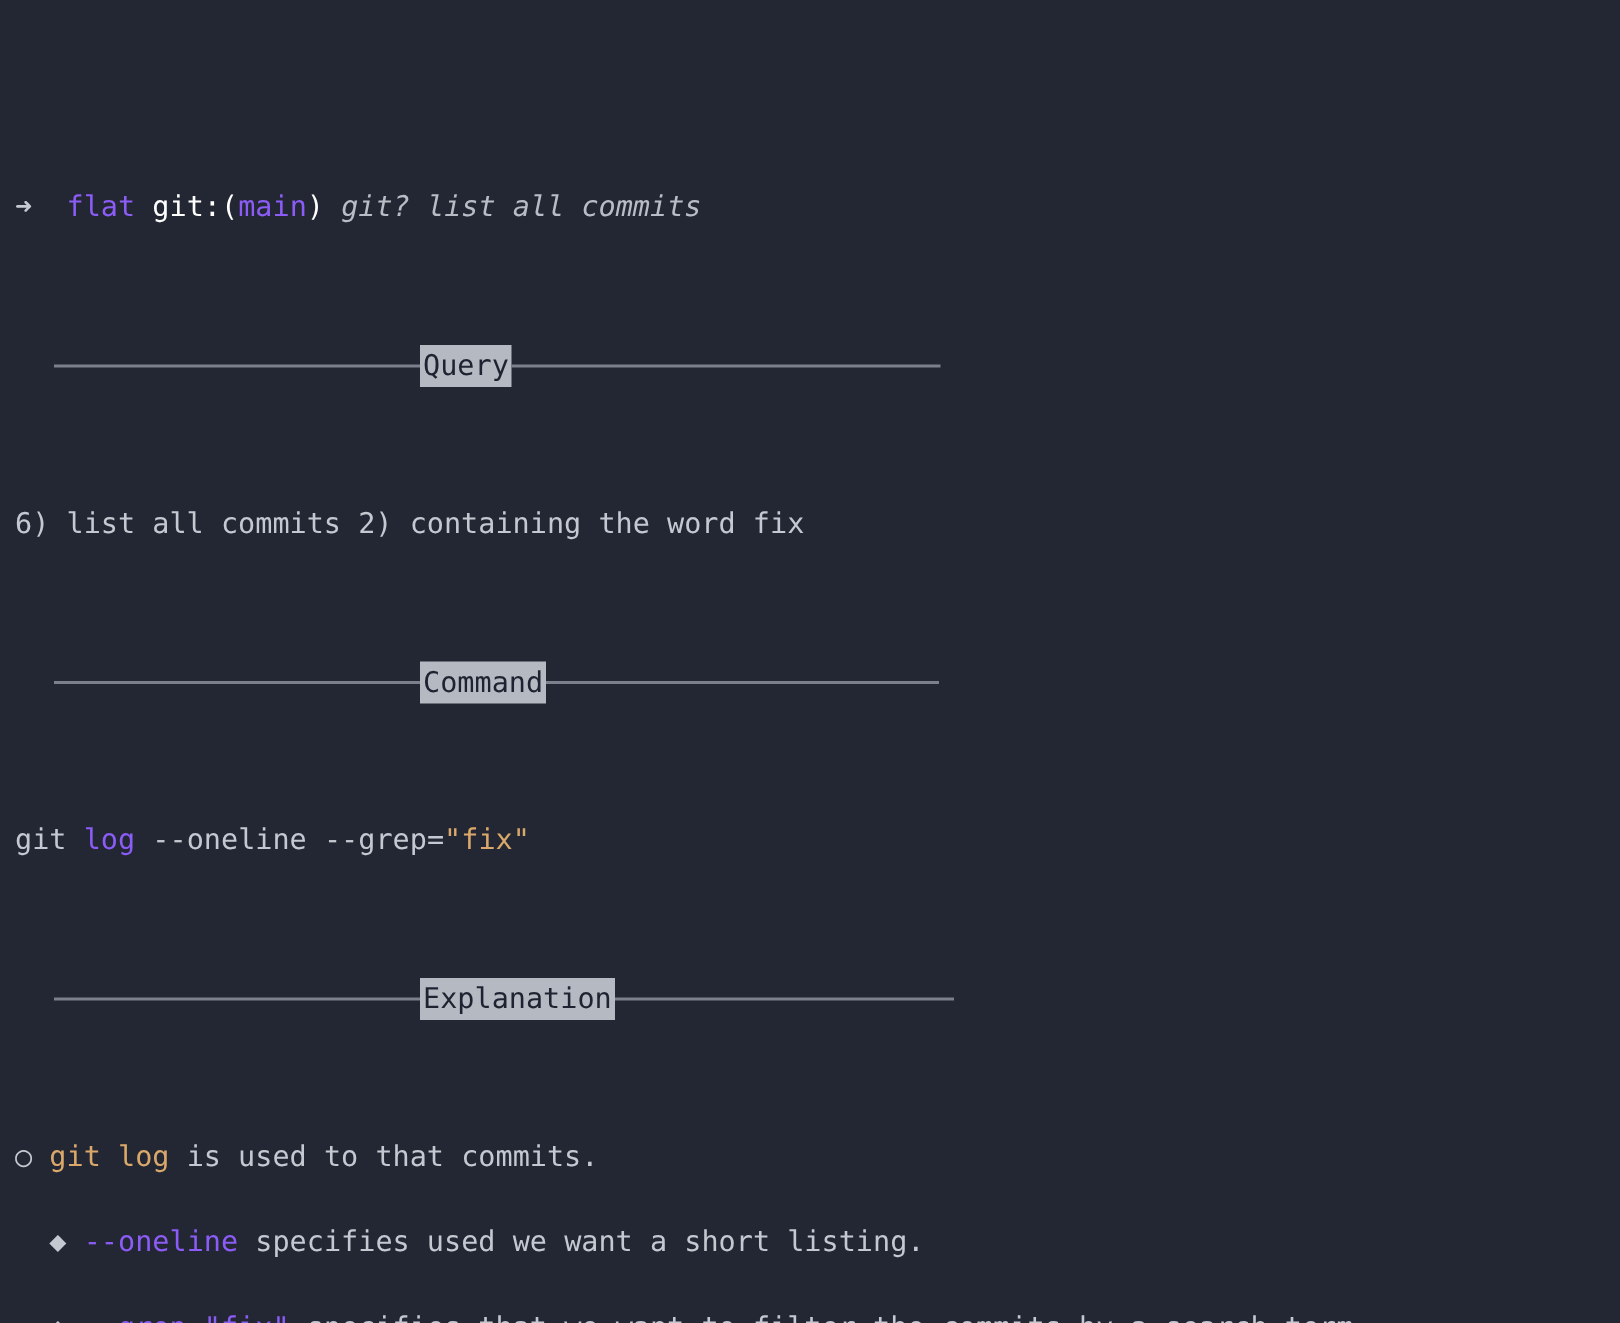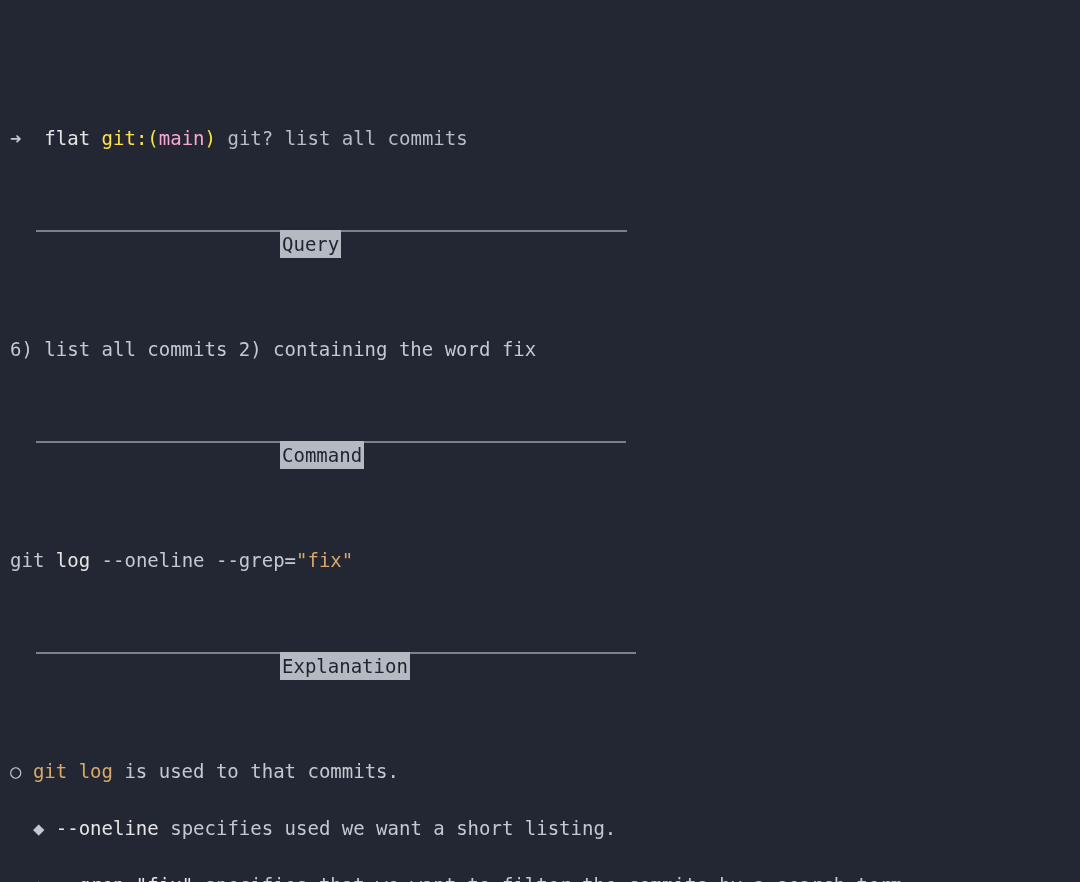--- a/index.html
+++ b/index.html
@@ -7,28 +7,29 @@
       background: #232733;
       color: #c4c8d0;
       font-family: 'Menlo', 'Monaco', 'Consolas', monospace;
       font-size: 19px;
       line-height: 1.5;
       padding: 10px;
       width: 1080px;
       height: 882px;
       white-space: pre;
     }
-    .cyan { color: #e5e5e5; }
-    .blue { color: #fde047; margin-top: 20px; }
-    .red { color: #f9a8d4; }
+    .cyan { color: #8b5cf6; }
+    .blue { color: #ffffff; margin-top: 20px; }
+    .red { color: #8b5cf6; }
     .orange { color: #d9a86a; }
     .white { color: #c4c8d0; }
-    .gray { color: #b8bcc5; }
+    .gray { color: #b8bcc5; font-style: italic; }
     .section-hdr {
       display: flex;
+      align-items: center;
       margin-left: 26px;
       margin-top: 20px;
       margin-bottom: 20px;
     }
     .hline {
       height: 2px;
       background: #7b808c;
     }
     .hline.left { width: 244px; }
     .hline.right.q { width: 286px; }

